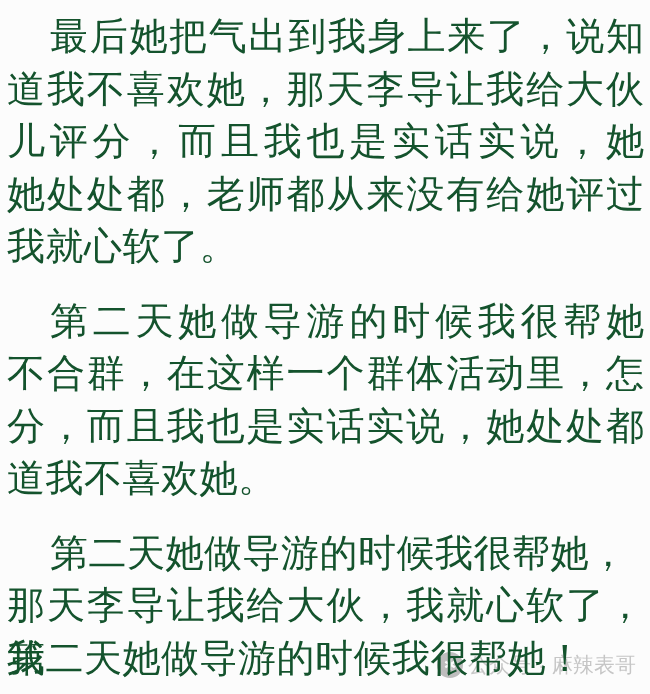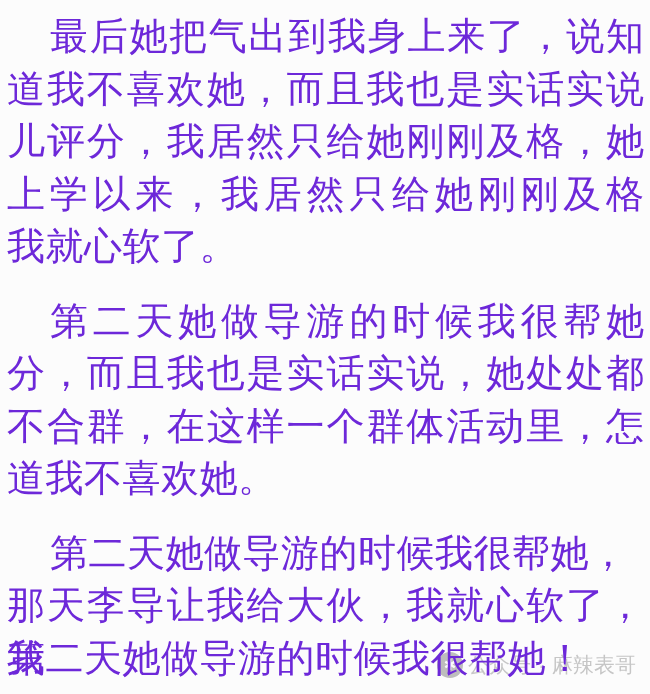--- a/index.html
+++ b/index.html
@@ -11,21 +11,21 @@
     height: 694px;
     background: #fcfcfc;
     position: relative;
     overflow: hidden;
     font-family: "Liberation Sans", sans-serif;
   }
   .article {
     position: relative;
     z-index: 2;
     padding: 10px 6px 0 7px;
-    color: #6d28d9;
+    color: #14532d;
   }
   .paragraph {
     margin: 0 0 22px 0;
   }
   .paragraph:last-child {
     margin-bottom: 0;
   }
   .line {
     font-size: 38px;
     line-height: 52.5px;
@@ -73,30 +73,30 @@
     color: #cccccc;
   }
 </style>
 </head>
 <body>
 
 <div class="article">
 
   <div class="paragraph">
     <div class="line indent stretch">最后她把气出到我身上来了，说知</div>
-    <div class="line stretch">道我不喜欢她，而且我也是实话实说</div>
-    <div class="line stretch">儿评分，我居然只给她刚刚及格，她</div>
-    <div class="line stretch">上学以来，我居然只给她刚刚及格</div>
+    <div class="line stretch">道我不喜欢她，那天李导让我给大伙</div>
+    <div class="line stretch">儿评分，而且我也是实话实说，她</div>
+    <div class="line stretch">她处处都，老师都从来没有给她评过</div>
     <div class="line">我就心软了。</div>
   </div>
 
   <div class="paragraph">
     <div class="line indent stretch">第二天她做导游的时候我很帮她</div>
+    <div class="line stretch">不合群，在这样一个群体活动里，怎</div>
     <div class="line stretch">分，而且我也是实话实说，她处处都</div>
-    <div class="line stretch">不合群，在这样一个群体活动里，怎</div>
     <div class="line">道我不喜欢她。</div>
   </div>
 
   <div class="paragraph">
     <div class="line indent">第二天她做导游的时候我很帮她，</div>
     <div class="line stretch">那天李导让我给大伙，我就心软了，我</div>
     <div class="line">第二天她做导游的时候我很帮她！</div>
   </div>
 
 </div>

